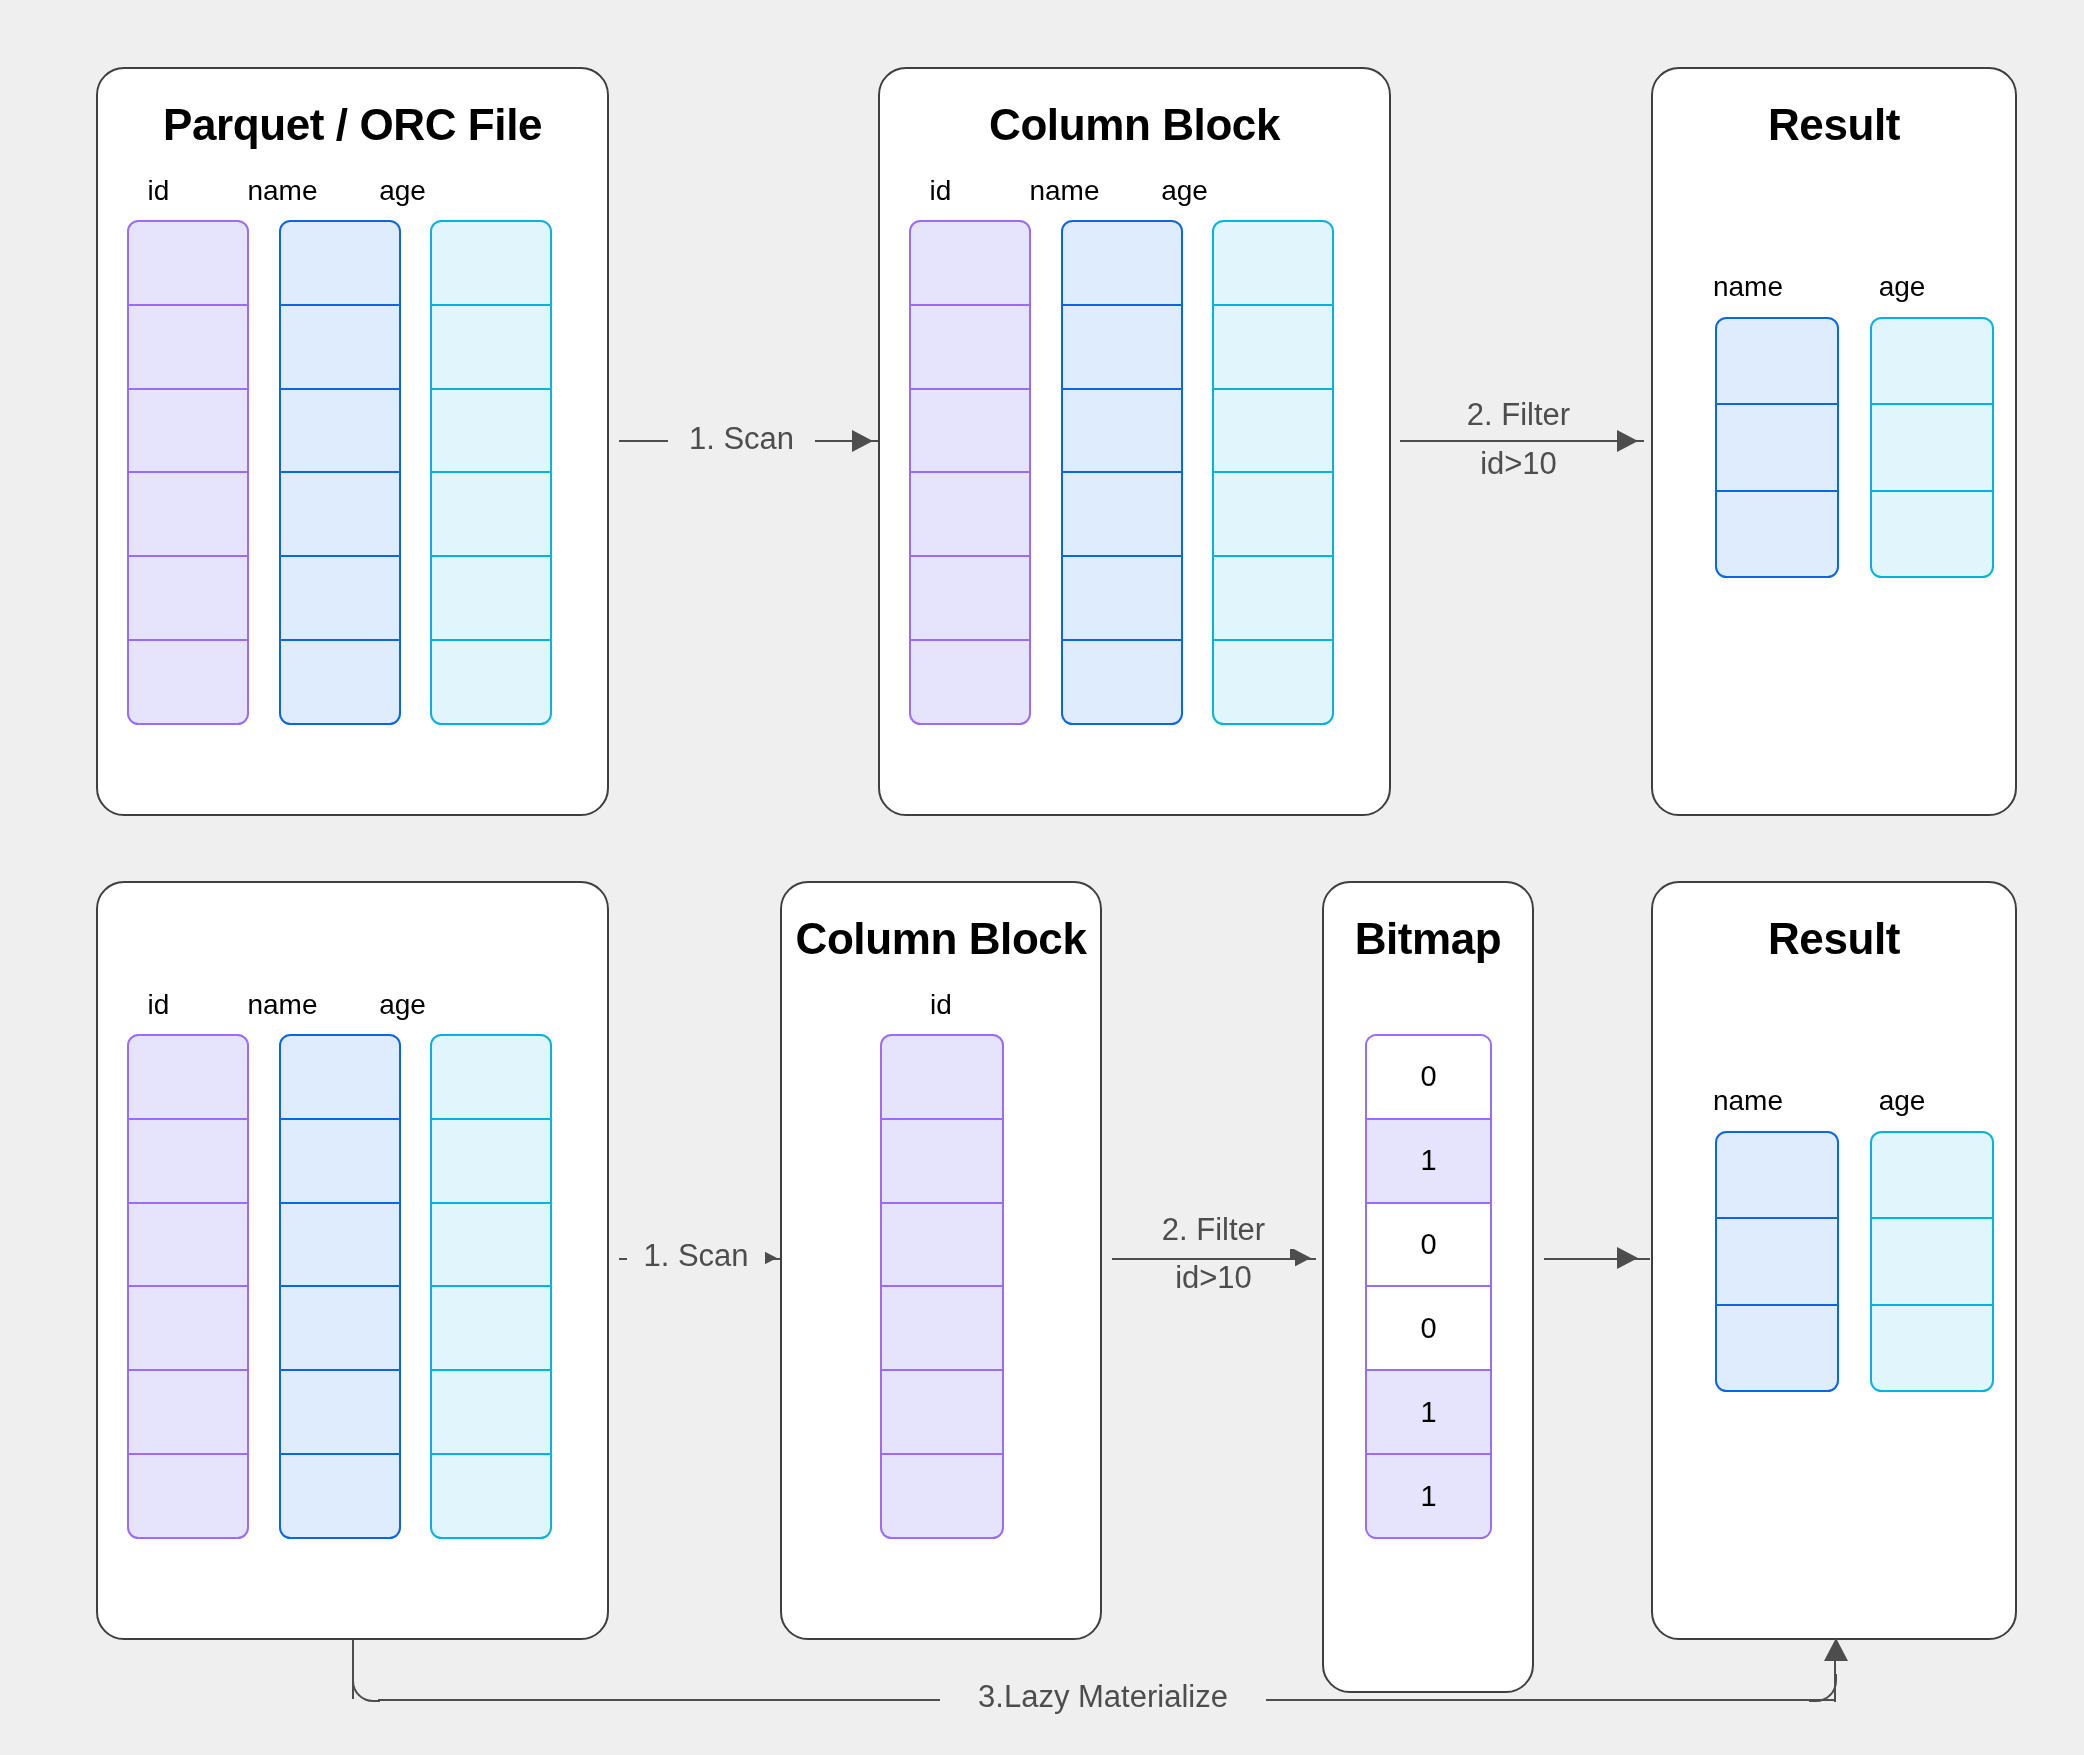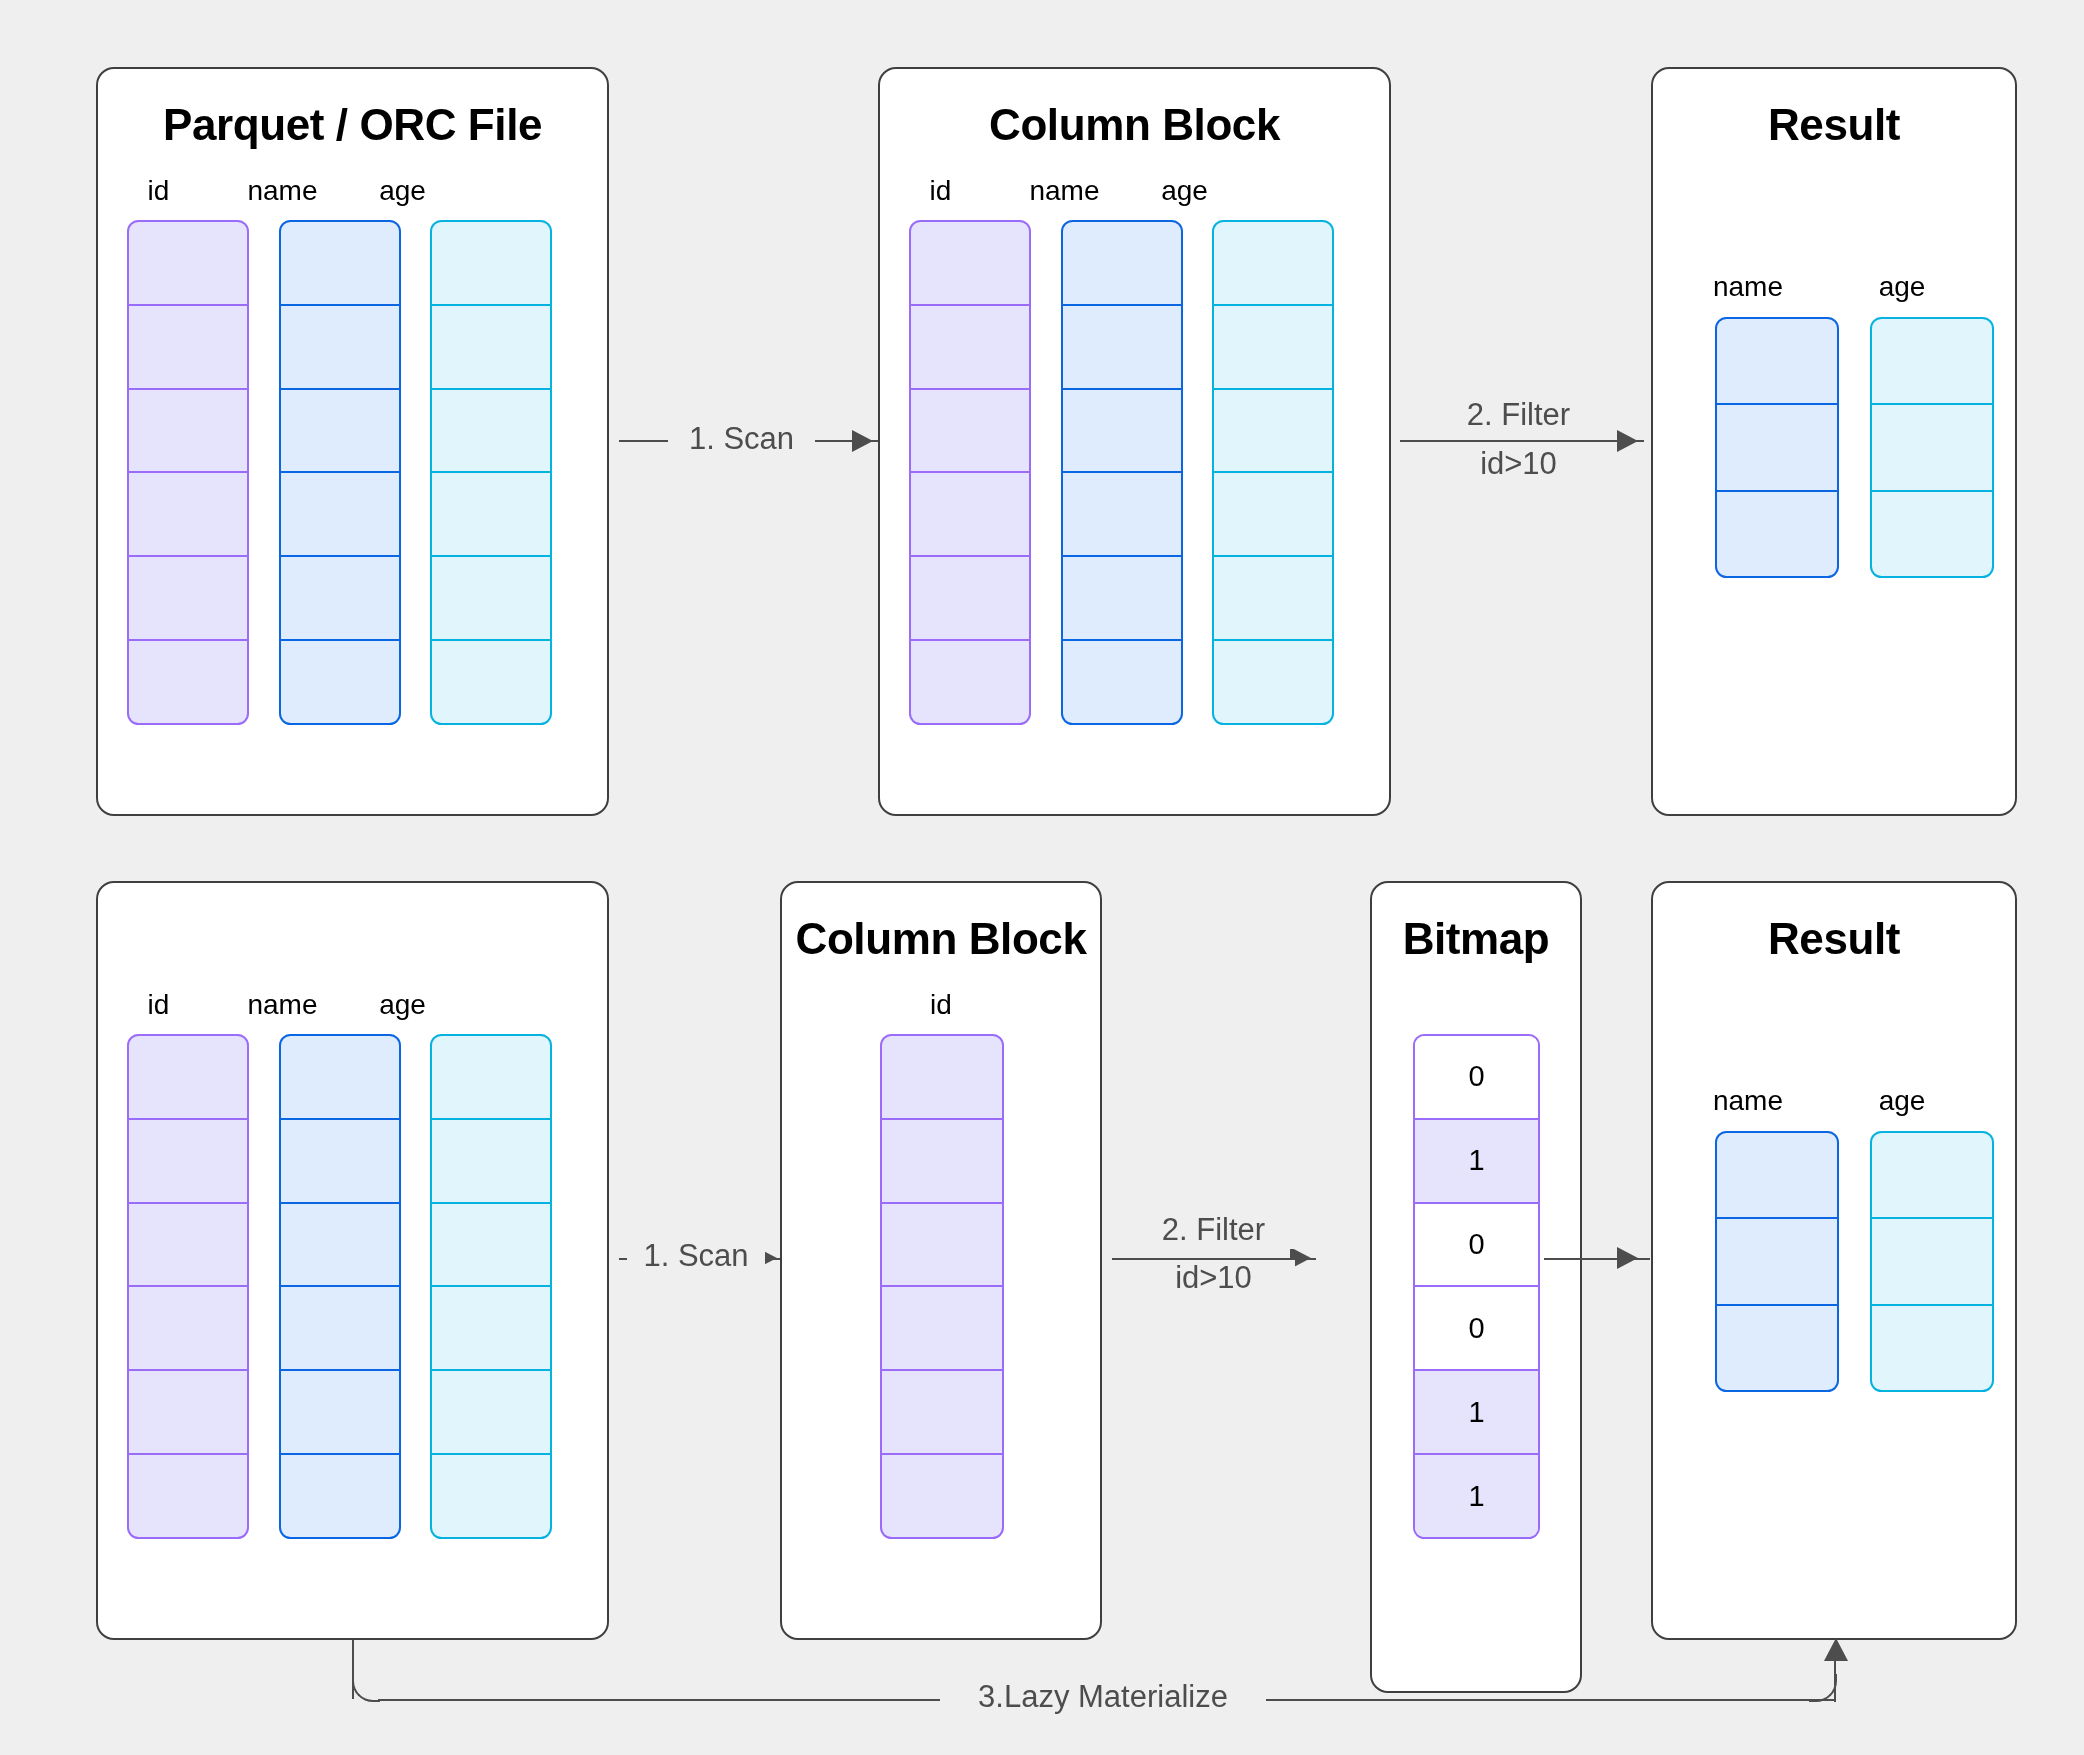--- a/index.html
+++ b/index.html
@@ -8,21 +8,21 @@
     background: #efefef;
     font-family: "Liberation Sans", sans-serif;
     overflow: hidden;
   }
   #stage { position: relative; width: 2084px; height: 1755px; }
 
   .panel {
     position: absolute;
     background: #ffffff;
     border: 2.4px solid #3f3f3f;
-    border-radius: 18px;
+    border-radius: 28px;
   }
   .panel-title {
     position: absolute;
     left: 0; right: 0;
     text-align: center;
     font-size: 44px;
     font-weight: bold;
     color: #000000;
     letter-spacing: -0.4px;
     white-space: nowrap;
@@ -272,21 +272,21 @@
       <div class="cell"></div>
       <div class="cell"></div>
     </div>
   </div>
 
   <div class="arrow-line" style="left:1112px; top:1258px; width:204px;"></div>
   <div class="arrow-head-right" style="left:1290px; top:1247px;"></div>
   <div class="edge-label two-line" style="left:1132px; top:1212px; width:163px;">2. Filter</div>
   <div class="edge-label two-line" style="left:1132px; top:1260px; width:163px;">id&gt;10</div>
 
-  <div class="panel" style="left:1370px; top:881px; width:212px; height:812px;">
+  <div class="panel" style="left:1322px; top:881px; width:212px; height:812px;">
     <div class="panel-title" style="top:31px;">Bitmap</div>
 
     <div class="bitmap" style="left:41px; top:151px; width:127px; height:505px;">
       <div class="bcell">0</div>
       <div class="bcell on">1</div>
       <div class="bcell">0</div>
       <div class="bcell">0</div>
       <div class="bcell on">1</div>
       <div class="bcell on">1</div>
     </div>

